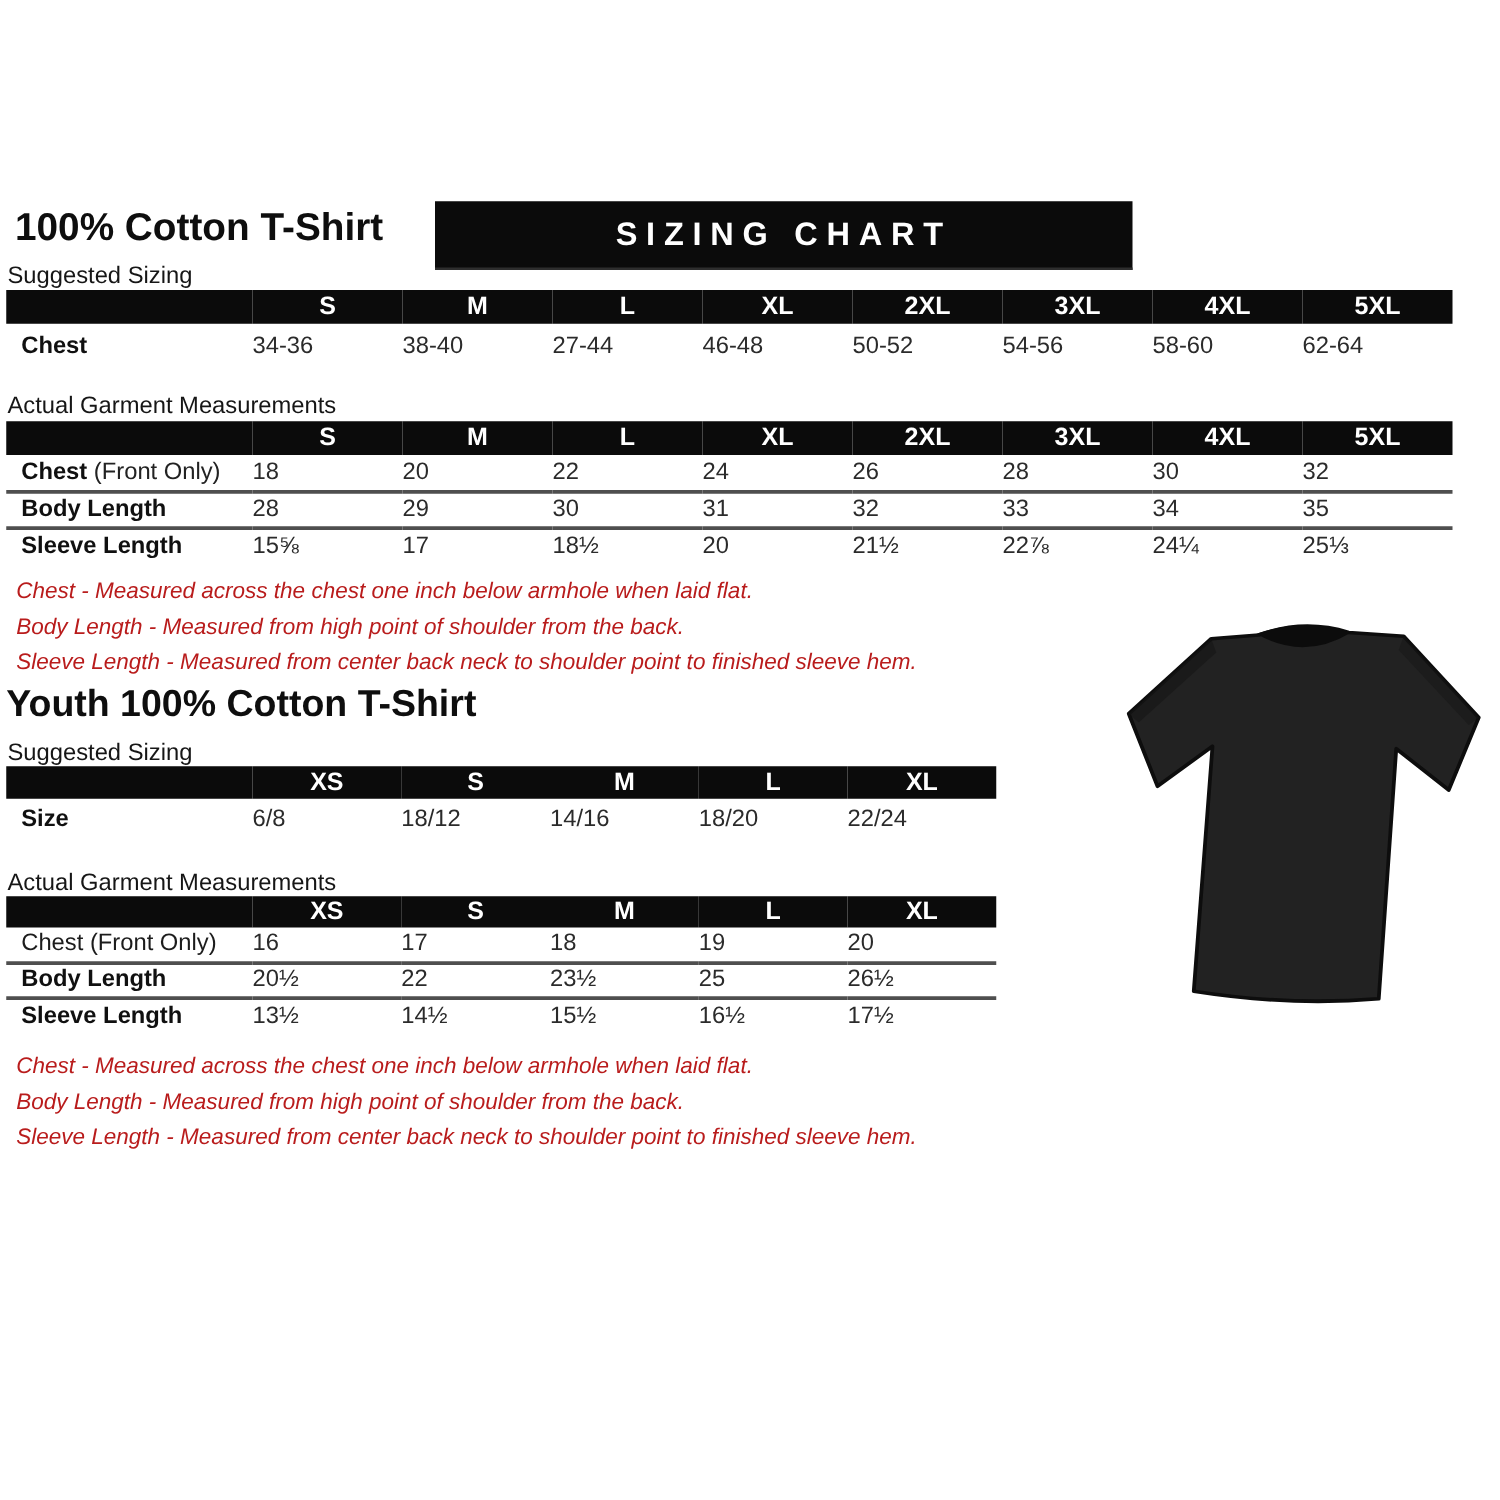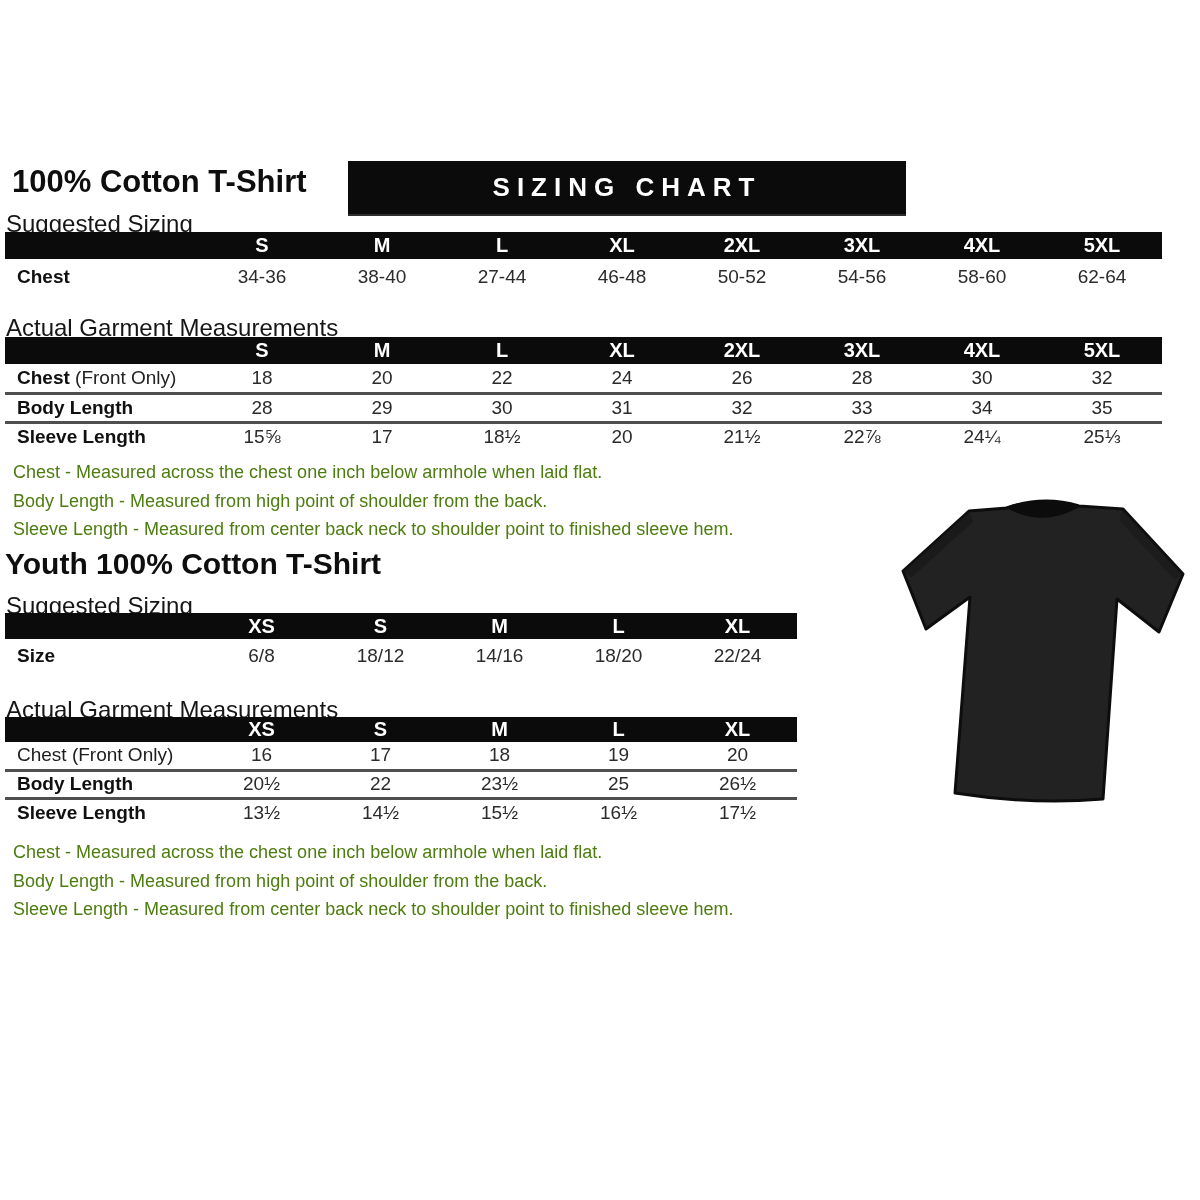--- a/index.html
+++ b/index.html
@@ -7,39 +7,39 @@
         font-family:"Liberation Sans", sans-serif;color:#111;padding-left:36px;}
 
   .title{position:absolute;font-weight:bold;font-size:31px;white-space:nowrap;color:#0e0e0e;}
   #main-title{left:12px;top:164px;}
   #youth-title{left:5px;top:547px;font-size:30px;}
 
   #banner{position:absolute;left:348px;top:161px;width:558px;height:53px;background:#0b0b0b;
           color:#fff;font-weight:bold;font-size:26px;letter-spacing:7px;text-align:center;
           line-height:53px;border-bottom:2px solid #2e2e2e;}
 
-  .section-label{position:absolute;font-size:24px;color:#161616;white-space:nowrap;}
+  .section-label{position:absolute;font-size:19px;color:#161616;white-space:nowrap;}
 
   table{border-collapse:collapse;table-layout:fixed;position:absolute;}
   td,th{padding:0;margin:0;font-size:19px;vertical-align:middle;}
   thead th{background:#0b0b0b;color:#ffffff;font-weight:bold;font-size:20px;text-align:center;}
   .t-adult{left:5px;width:1157px;}
   .t-youth{left:5px;width:792px;}
   #t-adult-sug{top:232px;} #t-adult-sug thead tr{height:27px;} #t-adult-sug tbody tr{height:36px;}
   #t-adult-agm{top:337px;} #t-adult-agm thead tr{height:27px;} #t-adult-agm tbody tr{height:29px;}
   #t-youth-sug{top:613px;} #t-youth-sug thead tr{height:26px;} #t-youth-sug tbody tr{height:33px;}
   #t-youth-agm{top:717px;} #t-youth-agm thead tr{height:25px;} #t-youth-agm tbody tr{height:28px;}
 
   td.rowlabel{font-weight:bold;text-align:left;padding-left:12px;color:#101010;white-space:nowrap;}
   td.rowlabel .note{font-weight:normal;color:#222;}
   td.rowlabel.reg{font-weight:normal;color:#1c1c1c;}
-  td.val{text-align:center;color:#2b2b2b;}
+  td.val{text-align:left;color:#2b2b2b;}
   .sep-rows tbody tr + tr{border-top:3px solid #4f4f4f;}
 
-  .notes{position:absolute;font-size:18px;color:#4d7c0f;}
+  .notes{position:absolute;font-size:18px;color:#b91c1c;font-style:italic;}
   .notes div{height:28.5px;line-height:28.5px;white-space:nowrap;}
   #notes-adult{left:13px;top:458px;}
   #notes-youth{left:13px;top:838px;}
 
   #tshirt{position:absolute;left:891px;top:482px;width:304px;height:324px;}
 </style>
 </head>
 <body>
 
 <div id="page">

